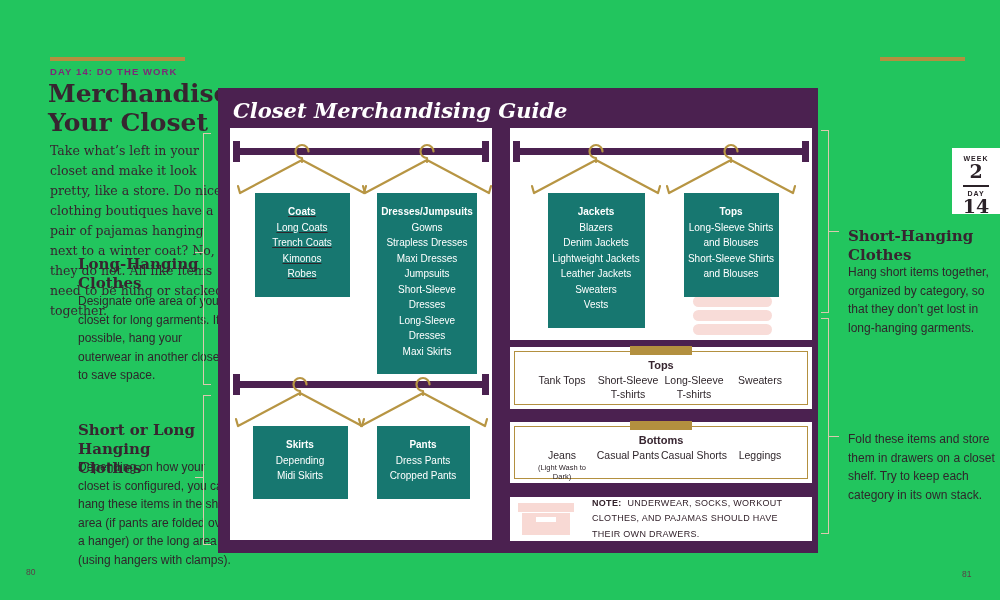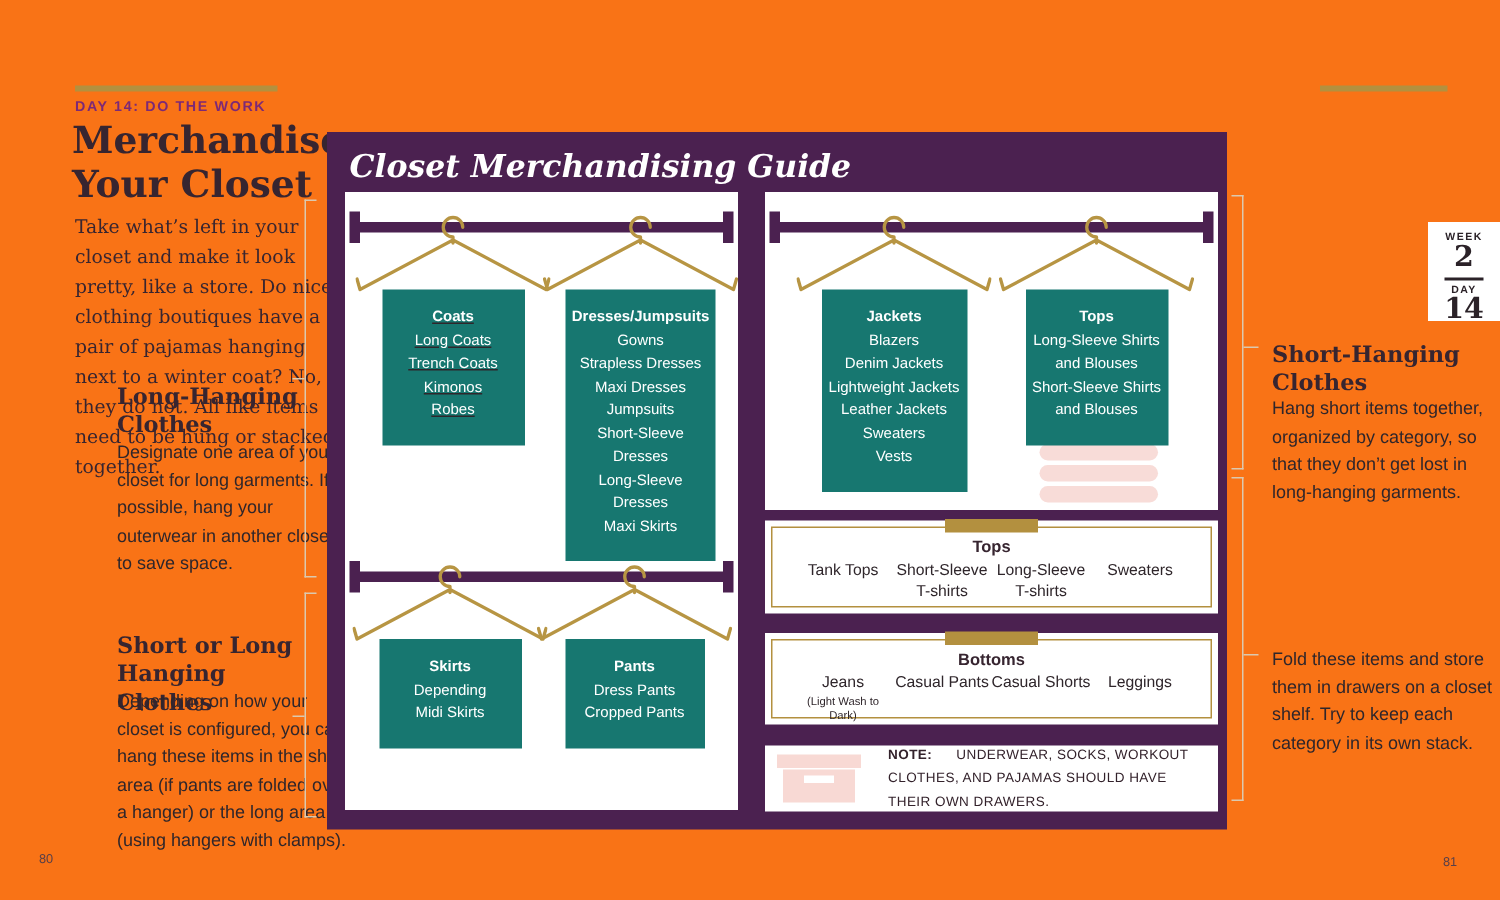--- a/index.html
+++ b/index.html
@@ -1,19 +1,19 @@
 <!DOCTYPE html>
 <html><head>
 <meta charset="utf-8">
 <style>
   * { margin:0; padding:0; box-sizing:border-box; }
   html,body { background:#e9e9e9; }
   .page {
     position:relative; width:1000px; height:600px; overflow:hidden;
-    background:#f97316;
+    background:#22c55e;
     font-family:"Liberation Sans", sans-serif;
     color:#2f262b;
   }
   .abs { position:absolute; }
   .serif { font-family:"DejaVu Serif", serif; }
 
   
   .gold-rule { height:4px; background:#b3903f; }
   .eyebrow { font-size:9.5px; font-weight:bold; letter-spacing:1.1px; color:#7c2977; }
   .page-title { font-size:25px; font-weight:bold; line-height:1.14; color:#372530; width:210px; }
@@ -59,21 +59,21 @@
   .gbox-items { display:flex; justify-content:space-between; padding:3px 14px 0; }
   .gbox-item { font-size:10.5px; line-height:1.3; color:#2f262b; width:78px; }
   .gbox-item .sub { display:block; font-size:7.5px; }
 
   .note-box { background:#ffffff; display:flex; align-items:center; padding:4px 8px; }
   .drawer { width:56px; flex:0 0 56px; margin-right:18px; }
   .drawer .lid { width:56px; height:9px; background:#f8d9d4; margin-bottom:1px; }
   .drawer .body { position:relative; width:48px; height:22px; background:#f8d9d4; margin:0 auto; }
   .drawer .handle { position:absolute; left:50%; top:4px; transform:translateX(-50%); width:20px; height:5px; background:#ffffff; }
   .note-text { font-size:9px; letter-spacing:0.3px; line-height:1.7; color:#33222b; text-align:left; }
-  .note-text b { margin-right:16px; }
+  .note-text b { margin-right:6px; }
 </style>
 </head>
 <body>
 
 <div class="page">
 
   <div class="abs gold-rule" style="left:50px;top:57px;width:135px;"></div>
   <div class="abs eyebrow" style="left:50px;top:66px;">DAY 14: DO THE WORK</div>
   <div class="abs serif page-title" style="left:48px;top:80px;">Merchandise Your Closet</div>
   <div class="abs serif intro" style="left:50px;top:141px;">Take what’s left in your closet and make it look pretty, like a store. Do nice clothing boutiques have a pair of pajamas hanging next to a winter coat? No, they do not. All like items need to be hung or stacked together.</div>

